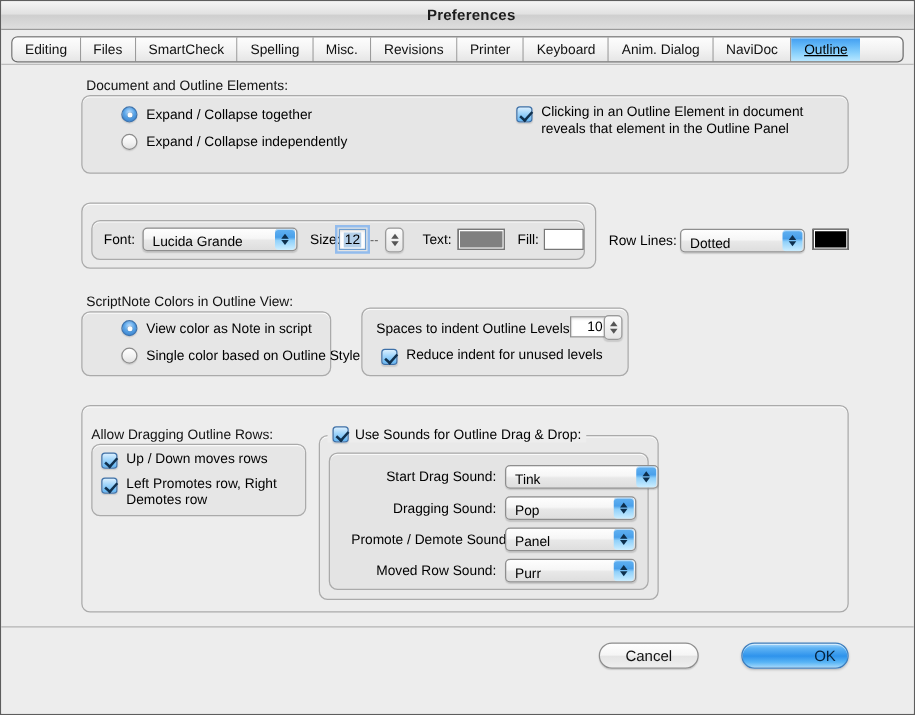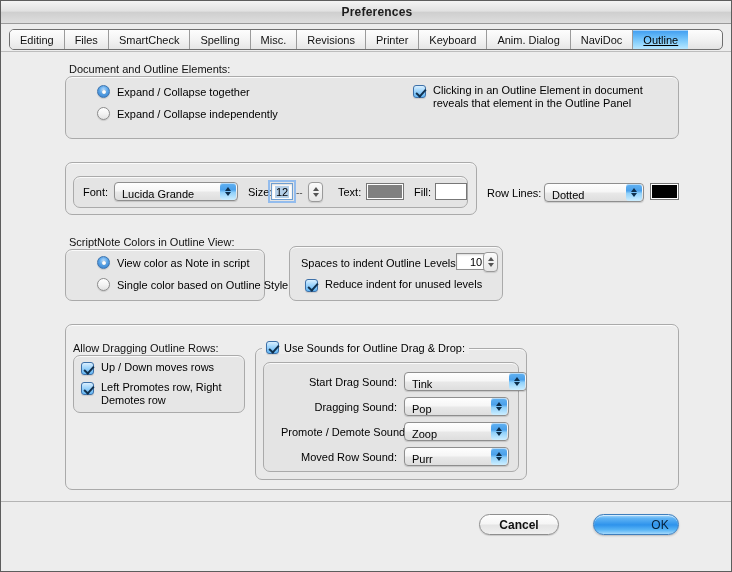--- a/index.html
+++ b/index.html
@@ -421,33 +421,33 @@
           <span class="ptext">Tink</span>
           <span class="parrows"></span>
         </div>
         <div class="lbl r" style="left: 266px; top: 349px; width: 130px; text-align: right;">Dragging Sound:</div>
         <div class="popup" style="left: 403px; top: 345px; width: 105px;">
           <span class="ptext">Pop</span>
           <span class="parrows"></span>
         </div>
         <div class="lbl r" style="left: 280px; top: 374px; width: 130px; text-align: left;">Promote / Demote Sound:</div>
         <div class="popup" style="left: 403px; top: 370px; width: 105px;">
-          <span class="ptext">Zoop</span>
+          <span class="ptext">Panel</span>
           <span class="parrows"></span>
         </div>
         <div class="lbl r" style="left: 266px; top: 399px; width: 130px; text-align: right;">Moved Row Sound:</div>
         <div class="popup" style="left: 403px; top: 395px; width: 105px;">
           <span class="ptext">Purr</span>
           <span class="parrows"></span>
         </div>
       </div>
 
     <div class="sep" style="top:449px;"></div>
 
-    <div class="btn" style="left:478px; top:462px; width:80px;font-weight:bold;">
+    <div class="btn" style="left:478px; top:462px; width:80px;">
       <span>Cancel</span>
     </div>
 
     <div class="btn default" style="left:592px; top:462px; width:86px;">
       <span>OK</span>
     </div>
 
   </div>
 </div>
 

